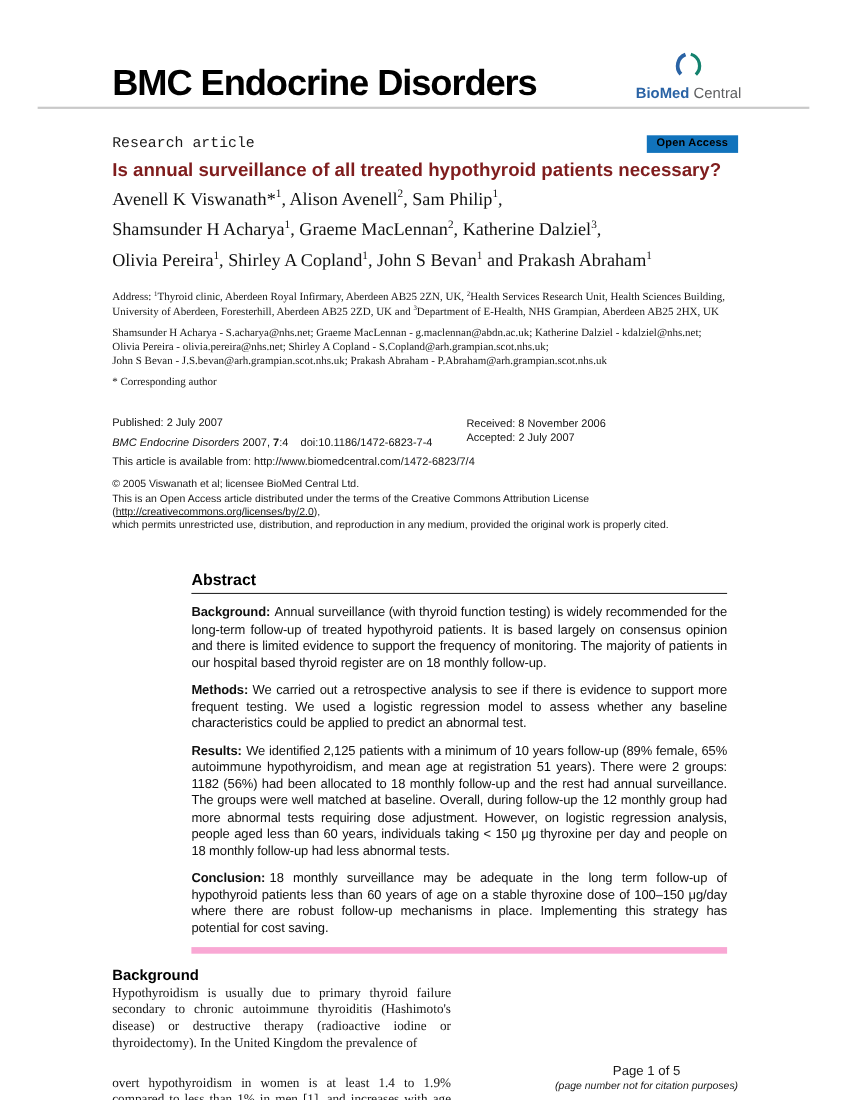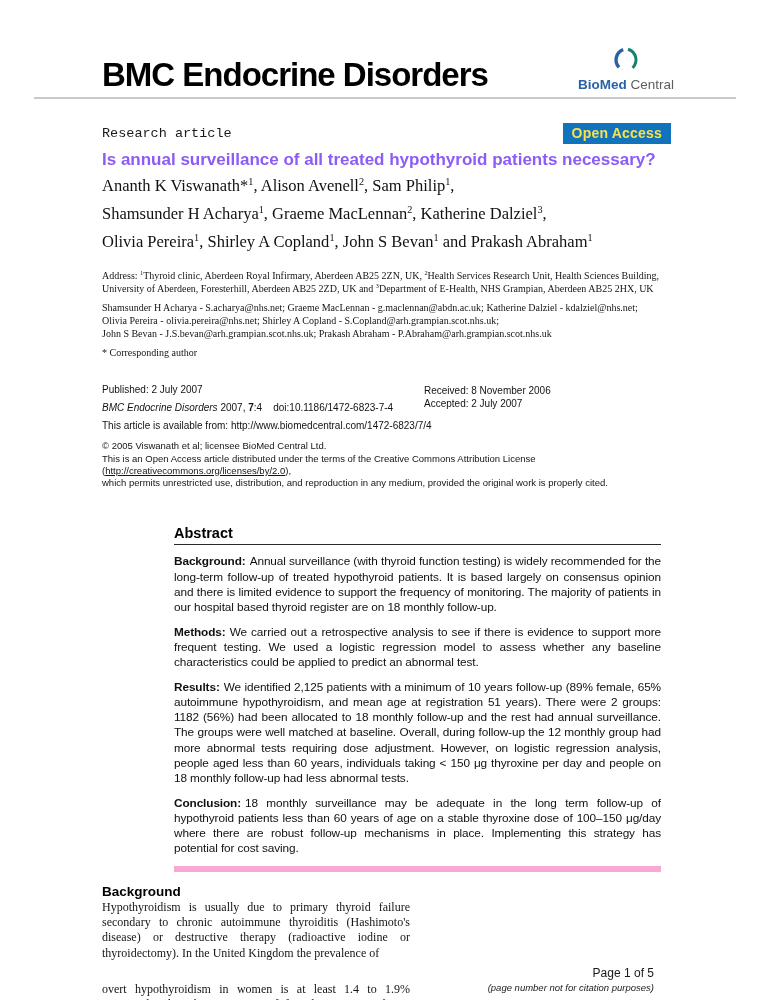--- a/index.html
+++ b/index.html
@@ -16,24 +16,24 @@
     font-size:33px; letter-spacing:-1px; color:#000; line-height:1; padding-bottom:2px; }
   .publisher { display:flex; flex-direction:column; align-items:center; padding-bottom:1px; }
   .publisher svg { display:block; margin-bottom:2px; }
   .publisher-text { font-family:"Liberation Sans", sans-serif; font-size:13.5px; white-space:nowrap; }
   .publisher-text .bold-part { font-weight:bold; }
   .header-rule { margin-top:4px; height:2px; background:#c9c9c9; width:100%; }
   
   .content { padding:0 65px 0 68px; }
   .type-row { margin-top:24px; display:flex; justify-content:space-between; align-items:center; }
   .article-type { font-family:Liberation Mono, monospace; font-size:13.5px; color:#1a1a1a; }
-  .badge { font-family:"Liberation Sans", sans-serif; font-weight:bold; font-size:14px;
-    color:#fde047; padding:2px 9px 3px; letter-spacing:0.2px; }
+  .badge { font-family:"Liberation Sans", sans-serif; font-weight:bold; font-size:10px;
+    color:#000000; padding:2px 9px 3px; letter-spacing:0.2px; }
   .article-title { margin-top:5px; font-family:"Liberation Sans", sans-serif;
-    font-weight:bold; font-size:17px; color:#8b5cf6; line-height:1.25; }
+    font-weight:bold; font-size:17px; color:#7f1d1d; line-height:1.25; }
   .authors { margin-top:2px; font-size:16.5px; line-height:28px; color:#111; }
   sup { font-size:62%; line-height:0; vertical-align:super; }
   .address { margin-top:13px; font-size:10px; line-height:13px; color:#141414; }
   .emails { margin-top:6px; font-size:10px; line-height:13px; color:#141414; }
   .corresponding { margin-top:7px; font-size:10px; color:#141414; }
   .meta-grid { margin-top:26px; display:flex; font-family:"Liberation Sans", sans-serif; font-size:10px; }
   .meta-left { width:322px; }
   .meta-citation { margin-top:7px; white-space:pre-wrap; }
   .meta-right { line-height:13px; }
   .available { margin-top:7px; font-family:"Liberation Sans", sans-serif; font-size:10px; }
@@ -47,21 +47,21 @@
   .abstract p { margin-top:9px; font-family:"Liberation Sans", sans-serif; font-size:11.8px;
     letter-spacing:-0.1px; line-height:15.3px; text-align:justify; color:#101010; }
   .abs-label { font-weight:bold; margin-right:4px; }
   
   .body-cols { margin-top:12px; display:flex; gap:21px;flex-direction:column; }
   .col { width:308px; }
   .section-heading { font-family:"Liberation Sans", sans-serif; font-weight:bold;
     font-size:13.5px; color:#000; margin-bottom:1px; }
   .body-text { font-size:12px; line-height:15.3px; text-align:justify; color:#141414; }
   
-  .footer { position:absolute; right:82px; bottom:20px; text-align:right;
+  .footer { position:absolute; right:65px; bottom:20px; text-align:center;
     font-family:"Liberation Sans", sans-serif; }
   .page-num { font-size:12px; color:#1a1a1a; }
   .footer-note { font-size:9.5px; font-style:italic; color:#1a1a1a; margin-top:2px; }
 </style>
 </head>
 <body>
 
 <div class="page">
 
   <div class="masthead">
@@ -80,21 +80,21 @@
 
   <div class="content">
 
     <div class="type-row">
       <span class="article-type">Research article</span>
       <span class="badge" style="background: rgb(17, 115, 188);">Open Access</span>
     </div>
 
     <h2 class="article-title">Is annual surveillance of all treated hypothyroid patients necessary?</h2>
     <div class="authors">
-      <div><span>Ananth K Viswanath*</span><sup>1</sup><span>, Alison Avenell</span><sup>2</sup><span>, Sam Philip</span><sup>1</sup><span>,</span></div>
+      <div><span>Avenell K Viswanath*</span><sup>1</sup><span>, Alison Avenell</span><sup>2</sup><span>, Sam Philip</span><sup>1</sup><span>,</span></div>
       <div><span>Shamsunder H Acharya</span><sup>1</sup><span>, Graeme MacLennan</span><sup>2</sup><span>, Katherine Dalziel</span><sup>3</sup><span>,</span></div>
       <div><span>Olivia Pereira</span><sup>1</sup><span>, Shirley A Copland</span><sup>1</sup><span>, John S Bevan</span><sup>1</sup><span> and Prakash Abraham</span><sup>1</sup></div>
     </div>
 
     <p class="address"><span>Address: </span><sup>1</sup><span>Thyroid clinic, Aberdeen Royal Infirmary, Aberdeen AB25 2ZN, UK, </span><sup>2</sup><span>Health Services Research Unit, Health Sciences Building, University of Aberdeen, Foresterhill, Aberdeen AB25 2ZD, UK and </span><sup>3</sup><span>Department of E-Health, NHS Grampian, Aberdeen AB25 2HX, UK</span></p>
     <div class="emails">
       <div>Shamsunder H Acharya - S.acharya@nhs.net; Graeme MacLennan - g.maclennan@abdn.ac.uk; Katherine Dalziel - kdalziel@nhs.net;</div>
       <div>Olivia Pereira - olivia.pereira@nhs.net; Shirley A Copland - S.Copland@arh.grampian.scot.nhs.uk;</div>
       <div>John S Bevan - J.S.bevan@arh.grampian.scot.nhs.uk; Prakash Abraham - P.Abraham@arh.grampian.scot.nhs.uk</div>
     </div>

